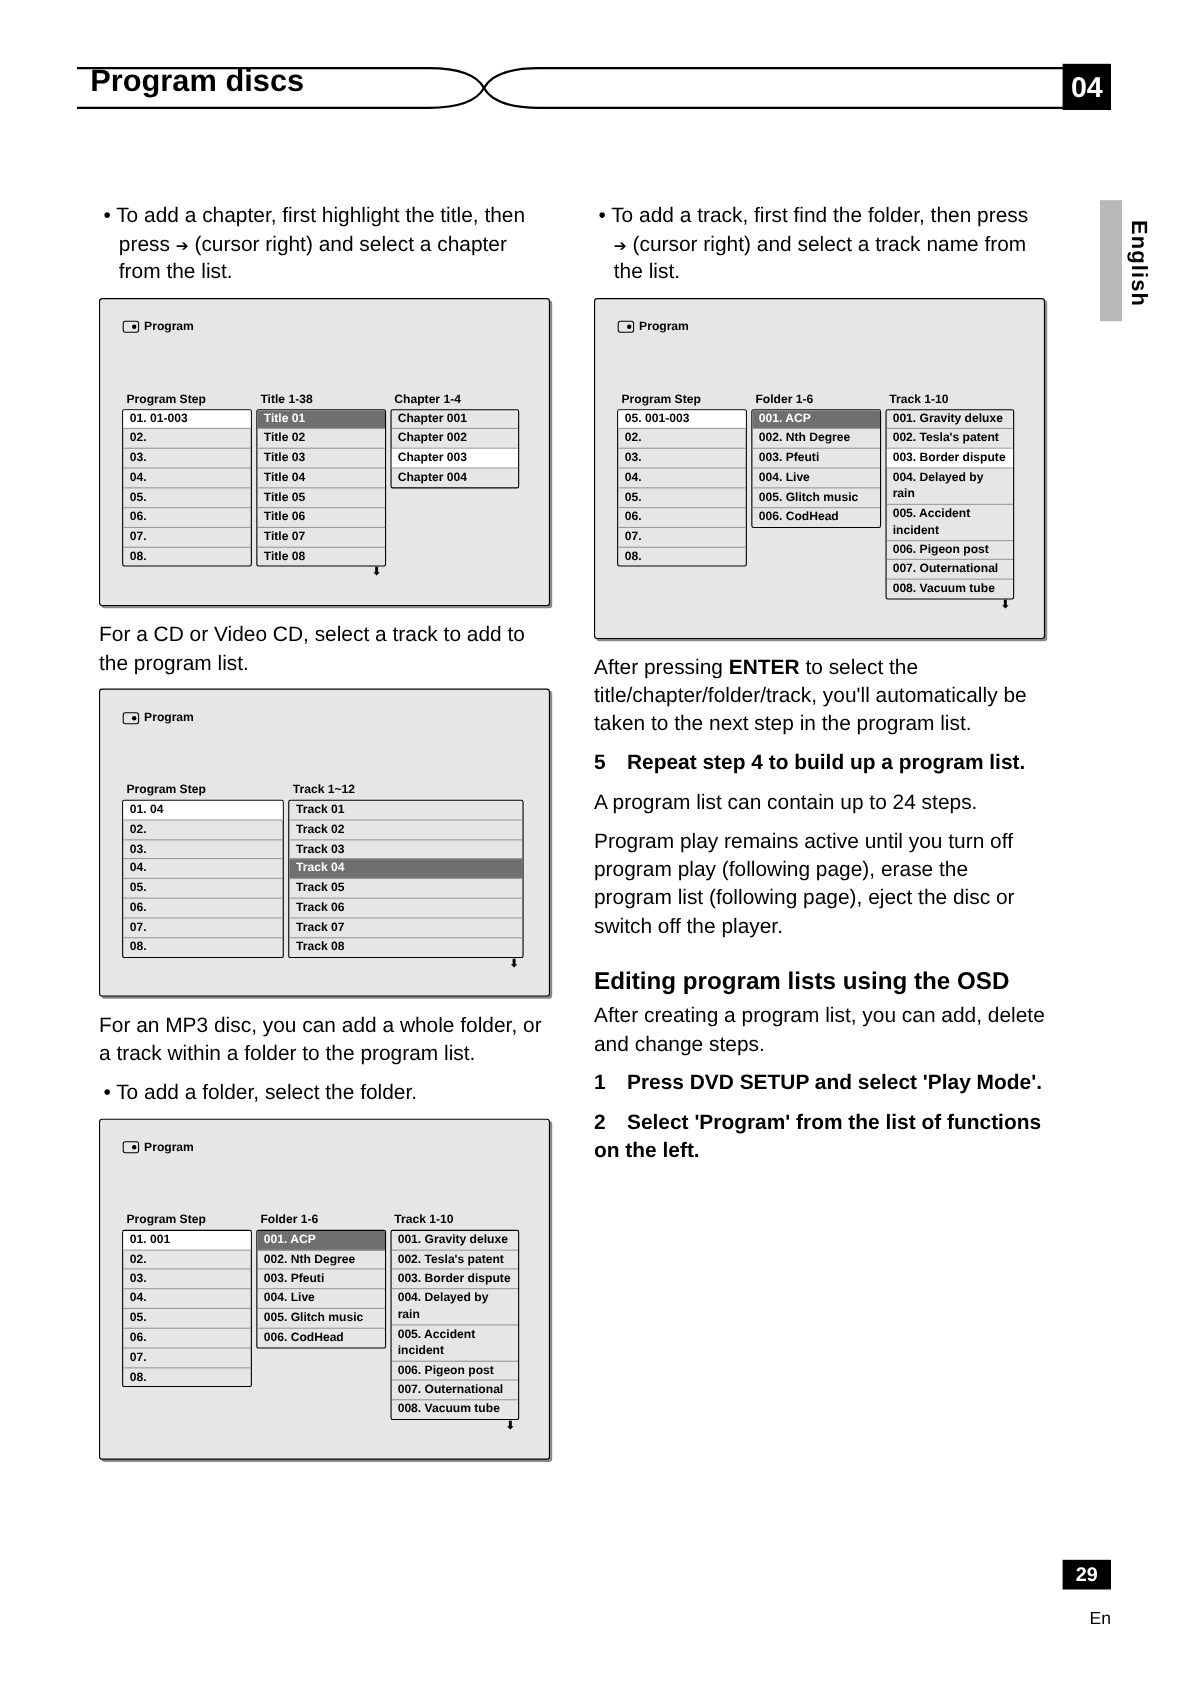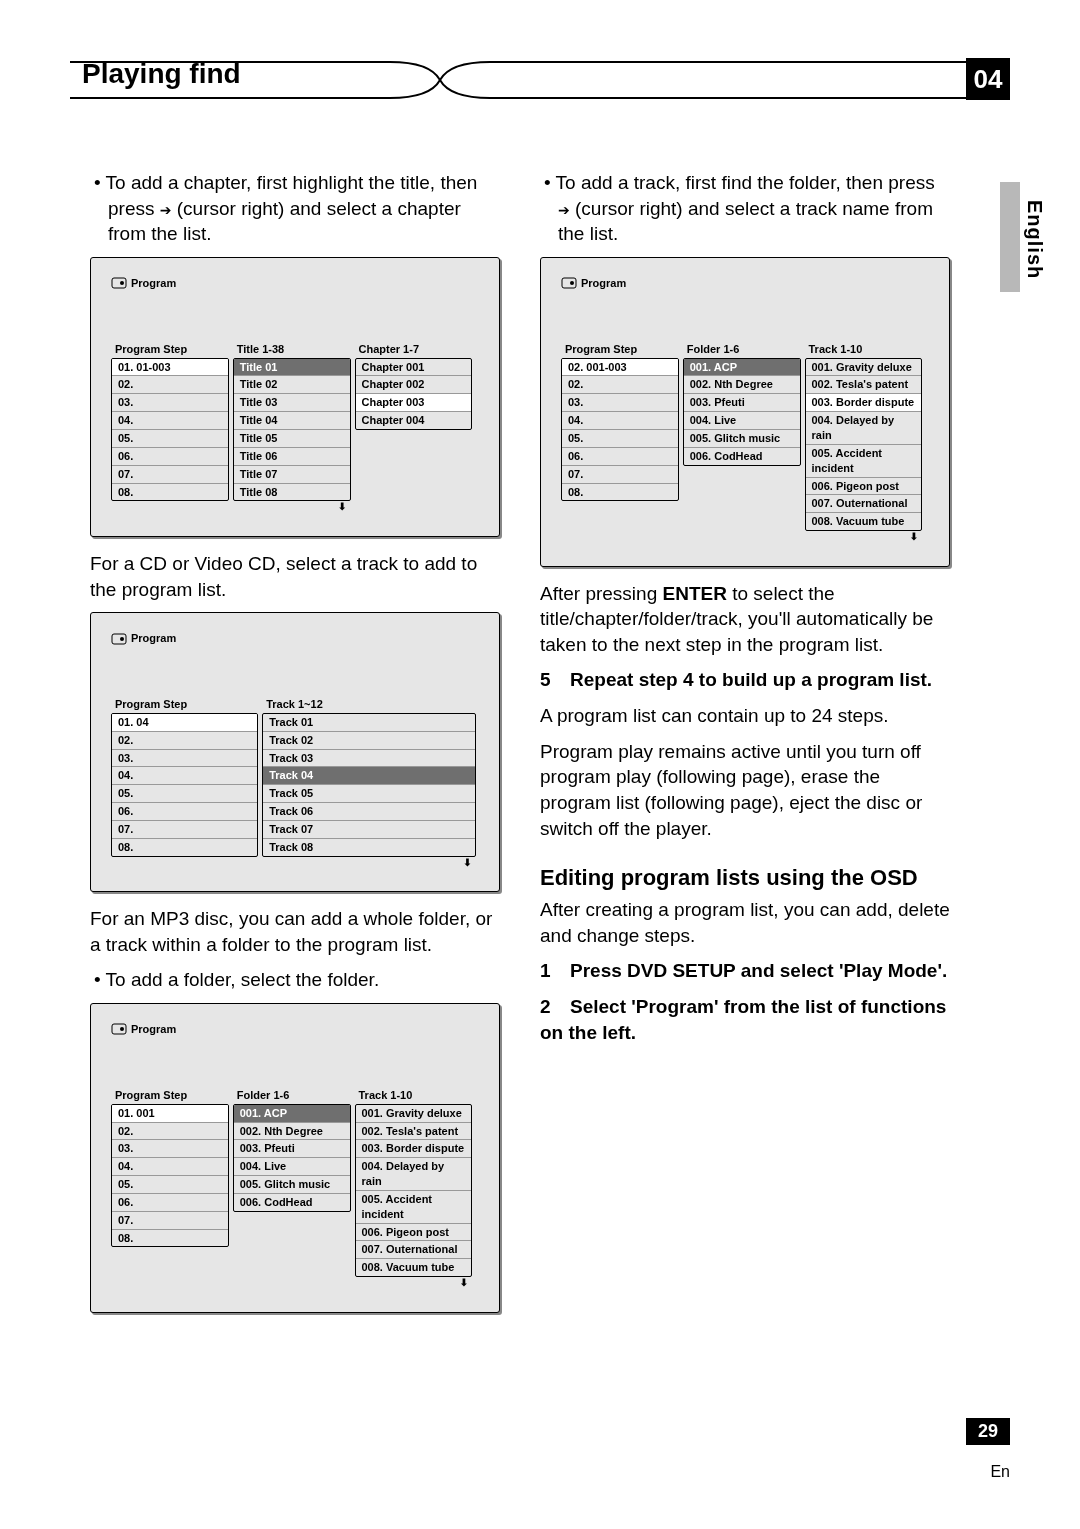--- a/index.html
+++ b/index.html
@@ -60,21 +60,21 @@
     right: 34px;
     top: 200px;
     font-size: 20px;
     font-weight: bold;
     writing-mode: vertical-rl;
     text-orientation: mixed;
     letter-spacing: 1px;
   }
   .content {
     position: absolute;
-    top: 170px;
+    top: 184px;
     left: 90px;
     width: 860px;
     display: flex;
     gap: 40px;
   }
   .col {
     width: 410px;
     font-size: 19px;
     line-height: 1.35;
   }
@@ -175,21 +175,21 @@
 </head>
 <body>
 
 <div class="header">
   <div class="header-curve">
     <svg viewBox="0 0 940 40" preserveAspectRatio="none">
       <path d="M0,38 L320,38 Q360,38 370,20 Q380,2 420,2 L940,2" fill="none" stroke="#000" stroke-width="2"></path>
       <path d="M0,2 L320,2 Q360,2 370,20 Q380,38 420,38 L940,38" fill="none" stroke="#000" stroke-width="2"></path>
     </svg>
   </div>
-  <div class="header-title">Playing find</div>
+  <div class="header-title">Program discs</div>
 </div>
 <div class="chapter-box">04</div>
 
 <div class="side-tab"></div>
 <div class="side-label">English</div>
 
 <div class="content">
 
   <div class="col">
     <p class="bullet">
@@ -226,21 +226,21 @@
             <div class="osd-item">Title 03</div>
             <div class="osd-item">Title 04</div>
             <div class="osd-item">Title 05</div>
             <div class="osd-item">Title 06</div>
             <div class="osd-item">Title 07</div>
             <div class="osd-item">Title 08</div>
           </div>
           <div class="osd-scroll">⬇</div>
         </div>
         <div class="osd-col">
-          <div class="osd-col-header">Chapter 1-7</div>
+          <div class="osd-col-header">Chapter 1-4</div>
           <div class="osd-list">
             <div class="osd-item">Chapter 001</div>
             <div class="osd-item">Chapter 002</div>
             <div class="osd-item sel-white">Chapter 003</div>
             <div class="osd-item">Chapter 004</div>
           </div>
         </div>
       </div>
     </div>
 
@@ -349,21 +349,21 @@
         <svg width="16" height="12">
             <rect x="1" y="1" width="14" height="10" rx="2" fill="none" stroke="#000"></rect>
             <circle cx="11" cy="6" r="2" fill="#000"></circle>
           </svg>
         <span>Program</span>
       </div>
       <div class="osd-columns">
         <div class="osd-col">
           <div class="osd-col-header">Program Step</div>
           <div class="osd-list">
-            <div class="osd-item sel-white">02. 001-003</div>
+            <div class="osd-item sel-white">05. 001-003</div>
             <div class="osd-item">02.</div>
             <div class="osd-item">03.</div>
             <div class="osd-item">04.</div>
             <div class="osd-item">05.</div>
             <div class="osd-item">06.</div>
             <div class="osd-item">07.</div>
             <div class="osd-item">08.</div>
           </div>
         </div>
         <div class="osd-col">

